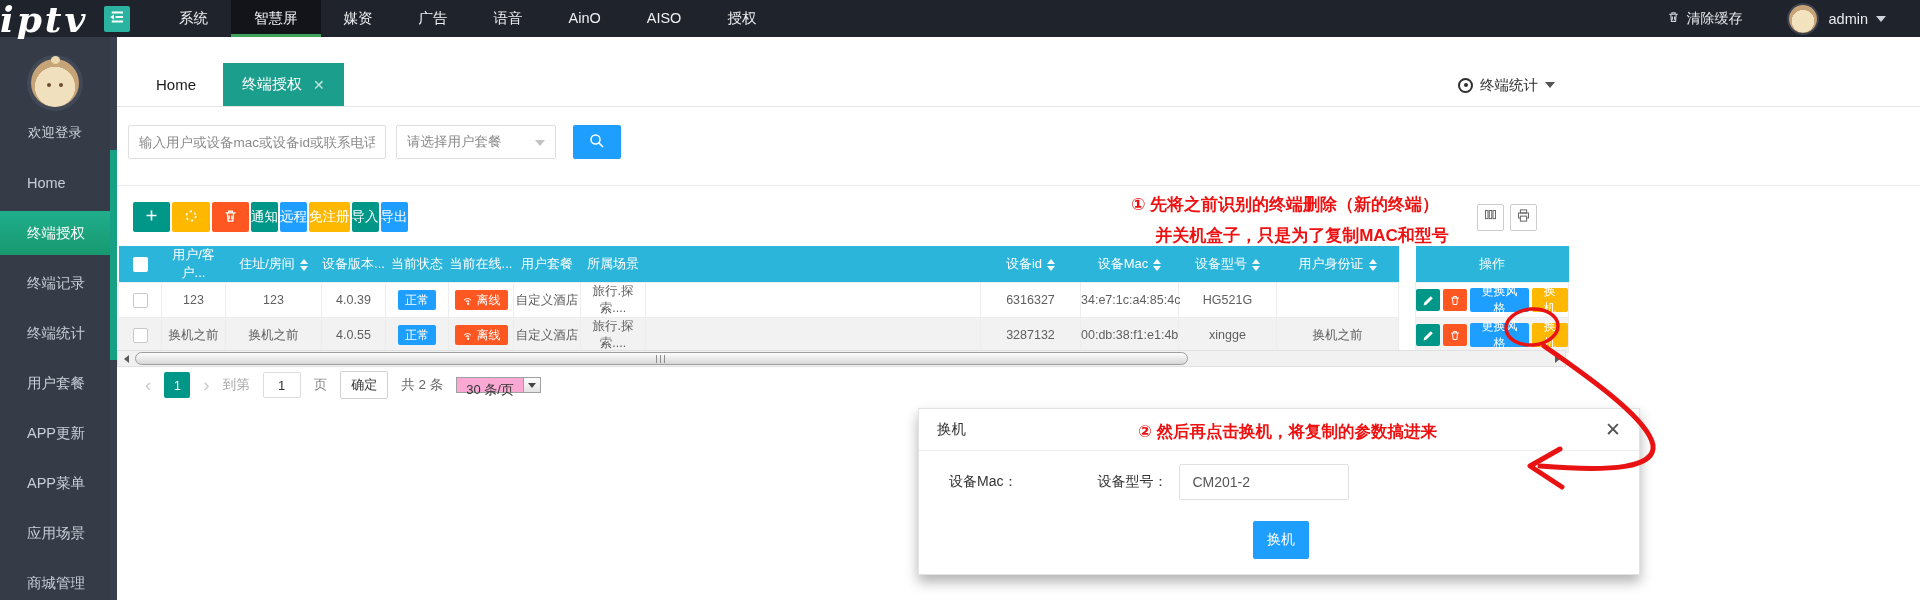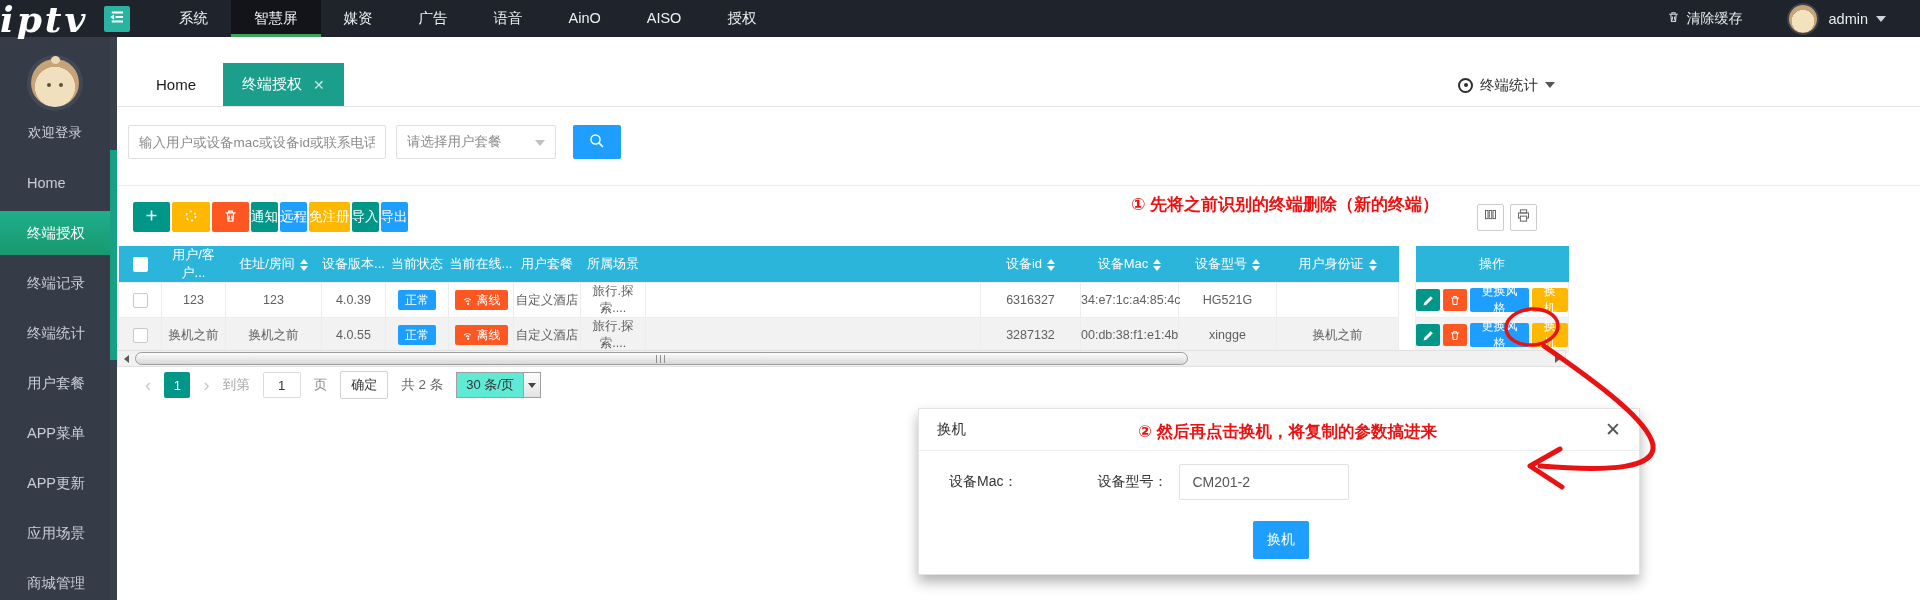--- a/index.html
+++ b/index.html
@@ -91,21 +91,21 @@
   .sb-grip { width:11px; height:8px; background:repeating-linear-gradient(90deg,#8f8f8f 0 1px,transparent 1px 4px); }
   
   .pager { position:absolute; left:28px; top:334px; display:flex; align-items:center; gap:13px; font-size:13.5px; color:#666; }
   .pg-chev { font-size:19px; color:#c9c9c9; cursor:pointer; line-height:26px; }
   .pg-cur { width:26px; height:26px; background:#009688; color:#fff; border-radius:2px; display:flex; align-items:center; justify-content:center; font-size:13px; cursor:pointer; }
   .pg-goto-label { color:#a8a8a8; }
   .pg-input { width:38px; height:26px; border:1px solid #dcdcdc; border-radius:2px; text-align:center; font-size:13px; color:#333; font-family:inherit; }
   .pg-unit { color:#8d8d8d; }
   .pg-confirm { width:48px; height:28px; background:#fff; border:1px solid #d2d2d2; border-radius:2px; font-size:13px; color:#333; cursor:pointer; font-family:inherit; }
   .pg-total { color:#666; }
-  .pg-select { height:26px; border:1px solid #a0a0a0; background:#5eead4; display:flex; align-items:stretch; cursor:pointer; }
+  .pg-select { height:16px; border:1px solid #a0a0a0; background:#f9a8d4; display:flex; align-items:stretch; cursor:pointer; }
   .pg-select .txt { padding:0 9px; line-height:24px; font-size:13px; color:#333; }
   .pg-select .arrow { width:17px; border-left:1px solid #a0a0a0; background:linear-gradient(#fdfdfd,#e3e3e3); display:flex; align-items:center; justify-content:center; }
   .pg-select .arrow .caret-down { border-top-color:#444; border-left-width:4px; border-right-width:4px; border-top-width:5px; }
   
   .modal { position:absolute; left:918px; top:408px; width:722px; height:167px; background:#fff; border:1px solid #e3e3e3; box-shadow:0 7px 12px rgba(0,0,0,.30); z-index:8; }
   .modal-head { height:42px; border-bottom:1px solid #eee; display:flex; align-items:center; padding:0 18px; font-size:14.5px; color:#333; position:relative; }
   .modal-note { position:absolute; left:219px; top:12px; color:#ee1111; font-weight:bold; font-size:16.5px; white-space:nowrap; }
   .modal-close { position:absolute; right:18px; top:9px; font-size:19px; color:#555; cursor:pointer; }
   .modal-body { margin-top:13px; padding-left:30px; display:flex; align-items:center; }
   .m-label { font-size:14px; color:#333; }
@@ -158,22 +158,22 @@
 
 <div class="sidebar">
   <div class="side-avatar"></div>
   <div class="side-welcome">欢迎登录</div>
   <div class="side-menu">
     <div class="side-item">Home</div>
     <div class="side-item active">终端授权</div>
     <div class="side-item">终端记录</div>
     <div class="side-item">终端统计</div>
     <div class="side-item">用户套餐</div>
+    <div class="side-item">APP更新</div>
     <div class="side-item">APP菜单</div>
-    <div class="side-item">APP更新</div>
     <div class="side-item">应用场景</div>
     <div class="side-item">商城管理</div>
   </div>
 </div>
 <div class="side-scroll">
   <div class="side-scroll-thumb"></div>
 </div>
 
 <div class="main">
 
@@ -243,20 +243,21 @@
     <div class="tool-btn">
       <span><svg width="15" height="15" viewBox="0 0 24 24">
             <rect x="7" y="3" width="10" height="5" stroke="#666" fill="none" stroke-width="1.6"></rect>
             <rect x="4" y="8" width="16" height="8" stroke="#666" fill="none" stroke-width="1.6"></rect>
             <rect x="7" y="13" width="10" height="8" stroke="#666" fill="#fff" stroke-width="1.6"></rect>
           </svg></span>
     </div>
   </div>
 
   <div class="anno anno-1">① 先将之前识别的终端删除（新的终端）</div>
+  <div class="anno anno-2">并关机盒子，只是为了复制MAC和型号</div>
 
   <div class="tablewrap">
     <table>
       <colgroup>
         <col style="width:43px">
           <col style="width:64px">
           <col style="width:96px">
           <col style="width:64px">
         <col style="width:63px">
           <col style="width:65px">

